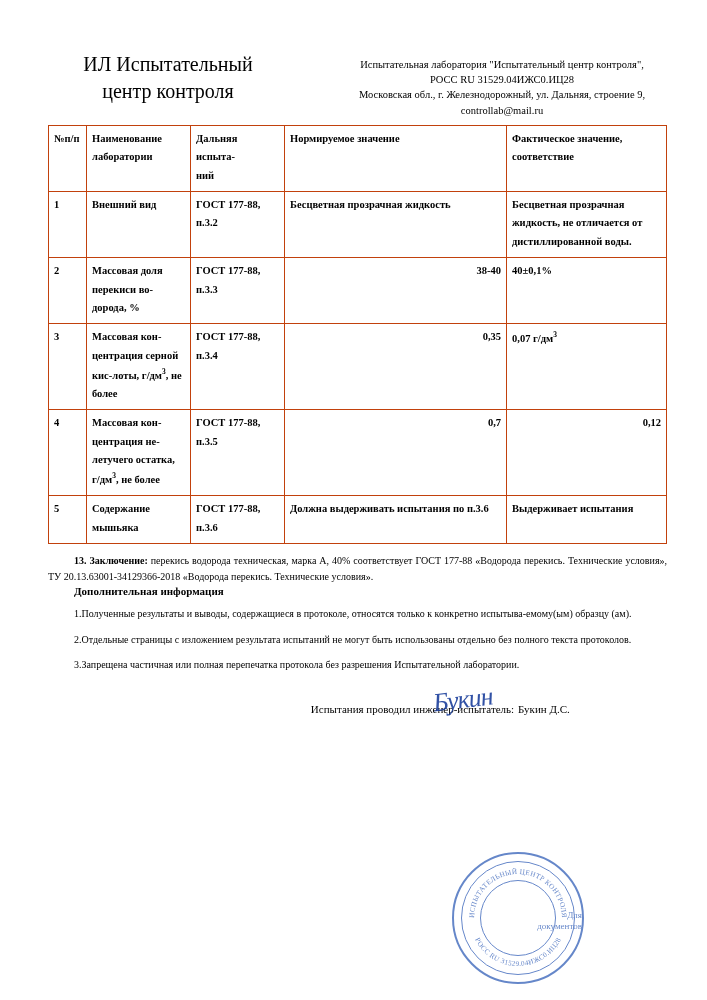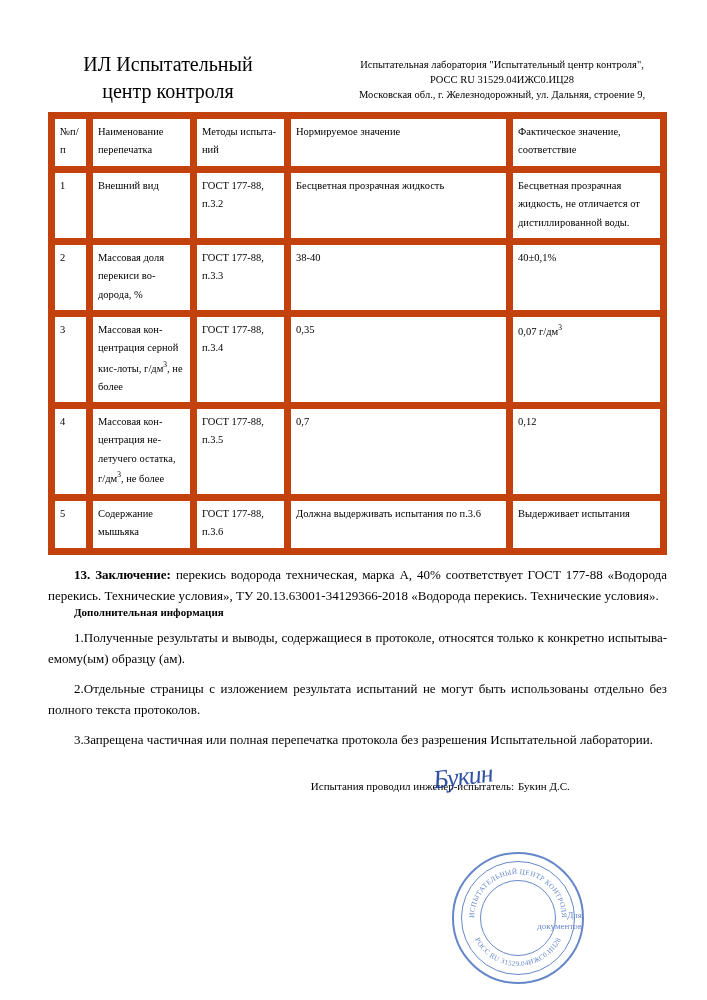--- a/index.html
+++ b/index.html
@@ -59,44 +59,44 @@
   
   table.results {
     width: 100%;
     border-collapse: collapse;
     margin-top: 7px;
     font-size: 10.5px;
     table-layout: fixed;
   }
   table.results th,
   table.results td {
-    border: 7px solid #c2410c;
+    border: 1px solid #c2410c;
     vertical-align: top;
     padding: 4px 5px 6px 5px;
     line-height: 1.75;
-    font-weight: normal;
+    font-weight: bold;
   }
   table.results th {
     text-align: left;
   }
   .col-num { width: 38px; }
   .col-name { width: 104px; }
   .col-method { width: 94px; }
   .col-norm { width: 222px; }
   .col-fact { width: auto; }
 
-  .c-center { text-align: left; }
+  .c-center { text-align: right; }
   td.norm, td.fact {
     line-height: 1.75;
   }
   sup { font-size: 7.5px; vertical-align: super; }
 
   
   .para {
-    font-size: 13px;
+    font-size: 10px;
     line-height: 1.62;
     text-align: justify;
     margin-top: 9px;
   }
   .para.indent { text-indent: 26px; }
   .para b { font-weight: bold; }
   .subhead {
     font-size: 11px;
     font-weight: bold;
     text-indent: 26px;
@@ -195,41 +195,42 @@
 
   <div class="header">
     <div class="org-title">
       <span>ИЛ Испытательный</span>
       <span class="line2">центр контроля</span>
     </div>
     <div class="lab-info">
       <div>Испытательная лаборатория "Испытательный центр контроля",</div>
       <div>РОСС RU 31529.04ИЖС0.ИЦ28</div>
       <div>Московская обл., г. Железнодорожный, ул. Дальняя, строение 9,</div>
+      <div>controllab@mail.ru</div>
     </div>
   </div>
 
 
   <table class="results">
     <colgroup>
       <col class="col-num">
         <col class="col-name">
         <col class="col-method">
         <col class="col-norm">
         <col class="col-fact">
     </colgroup>
     <thead>
       <tr>
         <th>№п/п</th>
         <th>
           <div>Наименование</div>
-          <div>перепечатка</div>
+          <div>лаборатории</div>
         </th>
         <th>
-          <div>Методы испыта-</div>
+          <div>Дальняя испыта-</div>
           <div>ний</div>
         </th>
         <th class="c-center">Нормируемое значение</th>
         <th>
           <div>Фактическое значение,</div>
           <div>соответствие</div>
         </th>
       </tr>
     </thead>
     <tbody>

